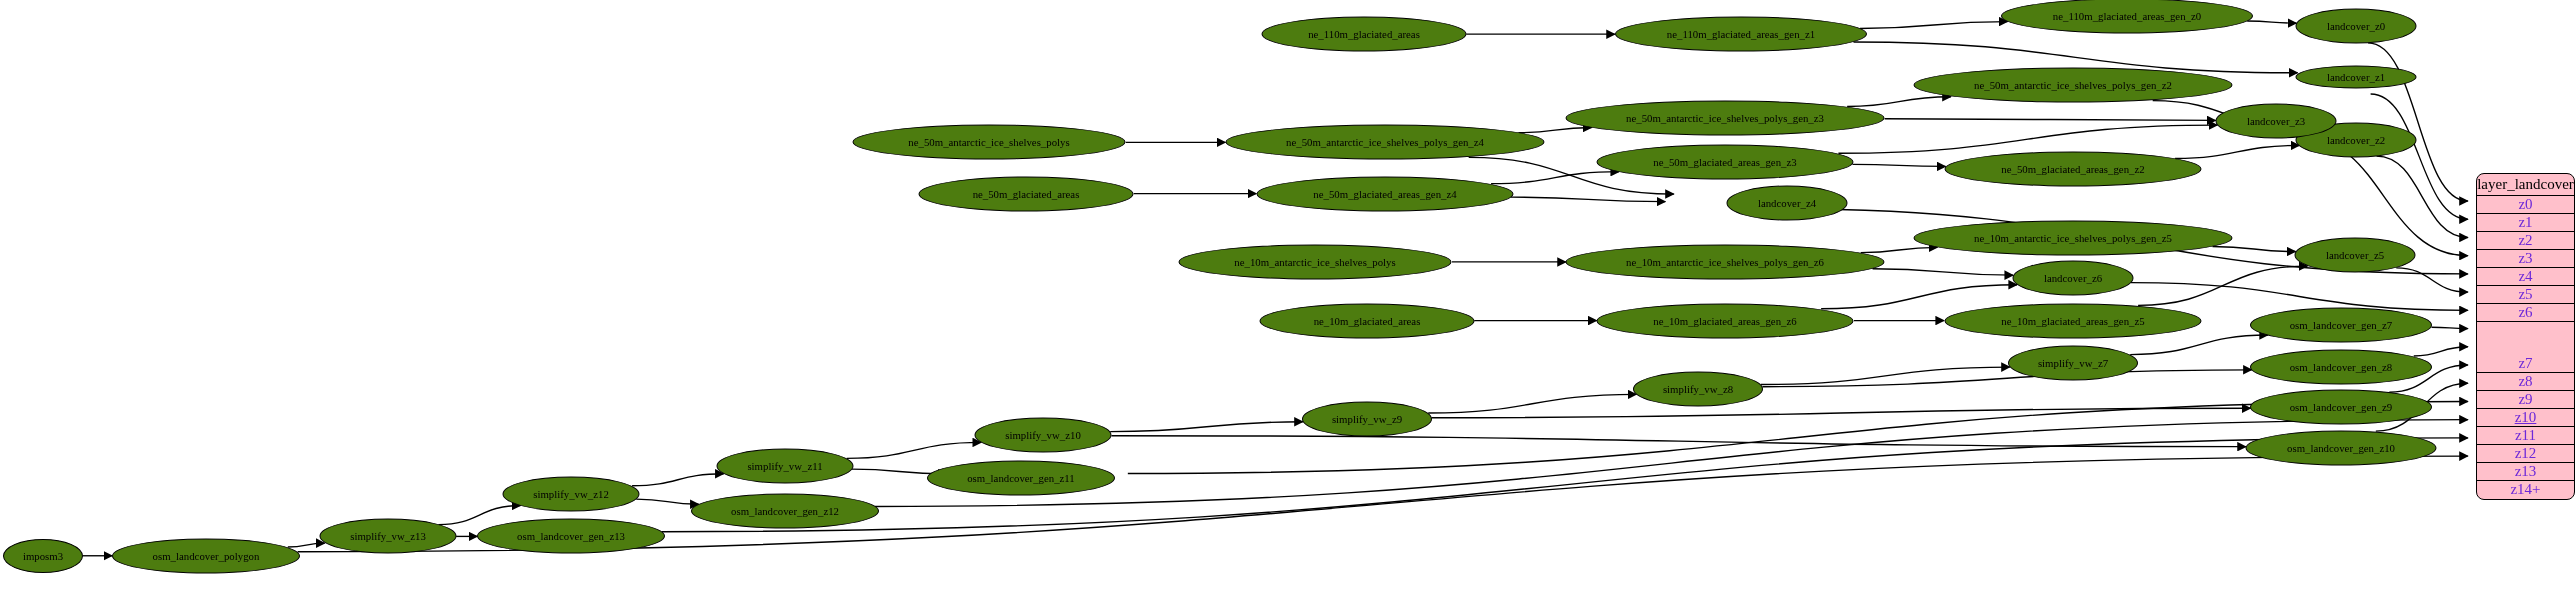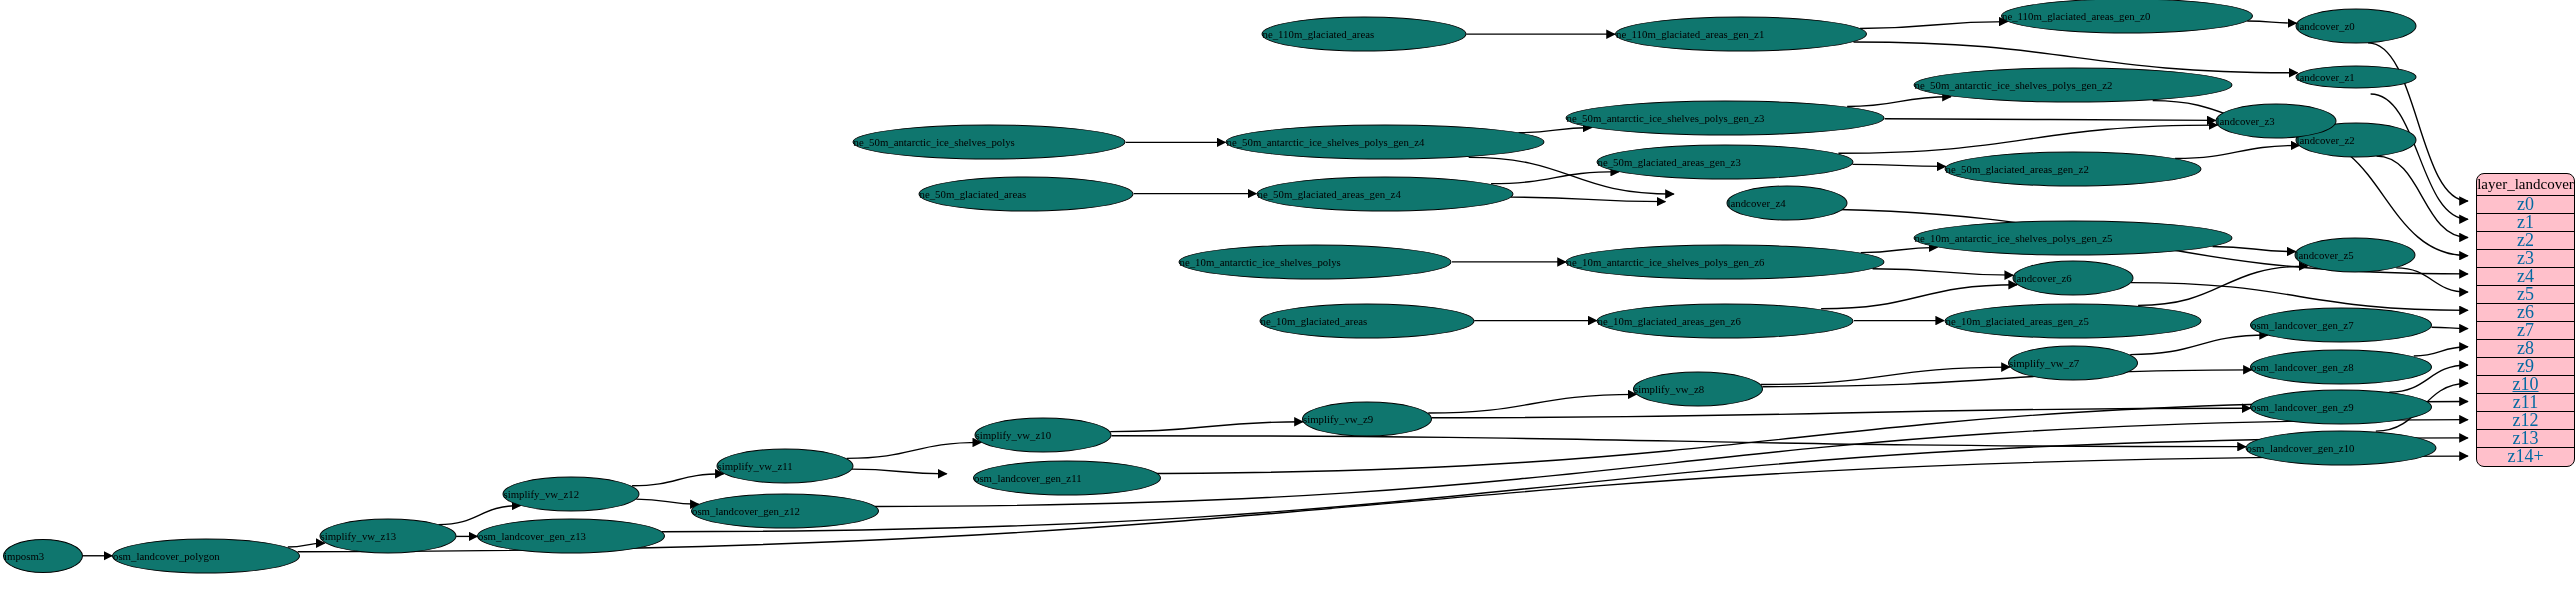--- a/index.html
+++ b/index.html
@@ -1,28 +1,28 @@
 <!DOCTYPE html>
 <html style="font-size:9px"><head>
 <meta charset="utf-8">
 <style>
   html,body{margin:0;padding:0;background:#ffffff;}
   #stage{position:relative;width:2576px;height:611px;background:#ffffff;
          font-family:"Liberation Serif","DejaVu Serif",serif;overflow:hidden;}
   #edges{position:absolute;left:0;top:0;width:2576px;height:611px;}
   .node{position:absolute;transform:translate(-50%,-50%);
-        display:flex;align-items:center;
-        border:1.1px solid #000;border-radius:50%;background:#0f766e;
+        display:flex;align-items:center;justify-content:center;
+        border:1.1px solid #000;border-radius:50%;background:#4d7c0f;
         color:#000;white-space:nowrap;box-sizing:border-box;}
   .node span{font-size:10.8px;line-height:1;pointer-events:none;}
   .table-node{position:absolute;border:1.1px solid #000;border-radius:8px;
               background:#ffc0cb;box-sizing:border-box;overflow:hidden;}
   .table-title{font-size:15px;text-align:center;color:#000;
                padding:1.7px 0 2.3px 0;border-bottom:1.1px solid #000;}
-  .table-row{font-size:18px;text-align:center;color:#0369a1;
+  .table-row{font-size:15px;text-align:center;color:#6d28d9;
              border-bottom:1.1px solid #000;box-sizing:border-box;}
   .table-row.last{border-bottom:none;}
 </style>
 </head>
 <body>
 
 <div id="stage">
 
   <svg id="edges" viewBox="0 0 4524 1073" preserveAspectRatio="none">
     <defs>
@@ -181,21 +181,21 @@
       </div>
       <div class="node" style="left: 1043px; top: 435px; width: 137px; height: 35px;">
         <span>simplify_vw_z10</span>
       </div>
       <div class="node" style="left: 2341px; top: 448px; width: 191px; height: 35px;">
         <span>osm_landcover_gen_z10</span>
       </div>
       <div class="node" style="left: 785px; top: 466px; width: 137px; height: 35px;">
         <span>simplify_vw_z11</span>
       </div>
-      <div class="node" style="left: 1067px; top: 478px; width: 188px; height: 35px;">
+      <div class="node" style="left: 1021px; top: 478px; width: 188px; height: 35px;">
         <span>osm_landcover_gen_z11</span>
       </div>
       <div class="node" style="left: 571px; top: 494px; width: 137px; height: 35px;">
         <span>simplify_vw_z12</span>
       </div>
       <div class="node" style="left: 785px; top: 511px; width: 188px; height: 35px;">
         <span>osm_landcover_gen_z12</span>
       </div>
       <div class="node" style="left: 388px; top: 536px; width: 137px; height: 35px;">
         <span>simplify_vw_z13</span>
@@ -214,21 +214,21 @@
   <div class="table-node" id="layer-table" style="left:2476px;top:173px;width:99px;">
     <div class="table-title">layer_landcover</div>
     <div id="table-rows">
         <div class="table-row" style="height: 18px; line-height: 16px;">z0</div>
         <div class="table-row" style="height: 18px; line-height: 16px;">z1</div>
         <div class="table-row" style="height: 18px; line-height: 16px;">z2</div>
         <div class="table-row" style="height: 18px; line-height: 16px;">z3</div>
         <div class="table-row" style="height: 18px; line-height: 16px;">z4</div>
         <div class="table-row" style="height: 18px; line-height: 16px;">z5</div>
         <div class="table-row" style="height: 18px; line-height: 16px;">z6</div>
-        <div class="table-row" style="height: 18px; line-height: 16px;">z7</div>
+        <div class="table-row" style="height: 18px; line-height: 16px; margin-top: 33px;">z7</div>
         <div class="table-row" style="height: 18px; line-height: 16px;">z8</div>
         <div class="table-row" style="height: 18px; line-height: 16px;">z9</div>
         <div class="table-row" style="height: 18px; line-height: 16px; text-decoration: underline;">z10</div>
         <div class="table-row" style="height: 18px; line-height: 16px;">z11</div>
         <div class="table-row" style="height: 18px; line-height: 16px;">z12</div>
         <div class="table-row" style="height: 18px; line-height: 16px;">z13</div>
         <div class="table-row last" style="height: 18px; line-height: 16px;">z14+</div>
       </div>
   </div>
 

